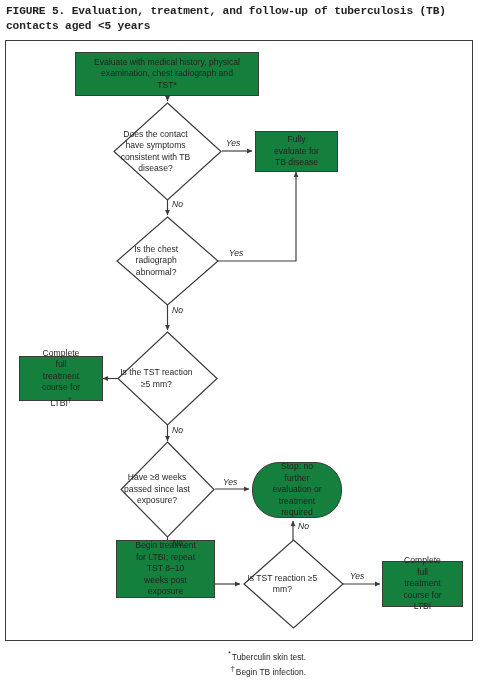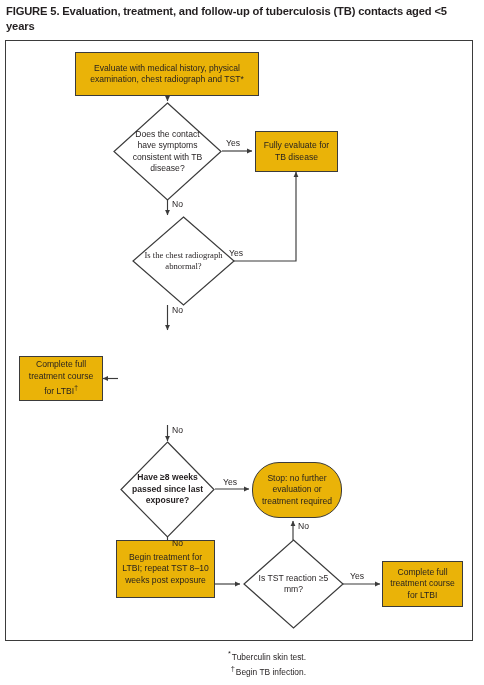--- a/index.html
+++ b/index.html
@@ -26,20 +26,21 @@
   
   .fig-title {
     position: absolute;
     left: 6px;
     top: 4px;
     width: 468px;
     font-size: 11.2px;
     font-weight: bold;
     line-height: 14.6px;
     letter-spacing: -0.15px;
+    font-family: Liberation Mono, monospace;
   }
 
   
   .frame {
     position: absolute;
     left: 5px;
     top: 40px;
     width: 468px;
     height: 601px;
     border: 1.3px solid #3b3b3b;
@@ -53,37 +54,37 @@
     width: 484px;
     height: 685px;
     pointer-events: none;
   }
 
   
   .node-box {
     position: absolute;
     box-sizing: border-box;
     border: 1.2px solid #3b3b3b;
-    background: #eab308;
+    background: #15803d;
     display: flex;
     align-items: center;
     justify-content: center;
     text-align: center;
     font-size: 8.6px;
     line-height: 11.4px;
-    padding: 2px 4px;
+    padding: 2px 18px;
   }
 
   
   .node-diamond {
     position: absolute;
     background: transparent;
     display: flex;
     align-items: center;
-    justify-content: center;
+    justify-content: flex-start;
   }
   .node-diamond .dia-shape {
     position: absolute;
     left: 0; top: 0;
     width: 100%;
     height: 100%;
   }
   .node-diamond .dia-text {
     position: relative;
     z-index: 2;
@@ -93,20 +94,21 @@
     width: 78%;
   }
 
   
   .edge-label {
     position: absolute;
     font-size: 8.6px;
     line-height: 10px;
     color: #231f20;
     white-space: nowrap;
+    font-style: italic;
   }
 
   
   .footnotes {
     position: absolute;
     left: 6px;
     top: 648px;
     width: 300px;
     font-size: 8.4px;
     line-height: 11.6px;
@@ -174,33 +176,39 @@
     <svg class="dia-shape" viewBox="0 0 109 99" preserveAspectRatio="none">
       <polygon points="54.5,1 108,49.5 54.5,98 1,49.5" fill="#ffffff" stroke="#3b3b3b" stroke-width="1.2"></polygon>
     </svg>
     <span class="dia-text">Does the contact have symptoms consistent with TB disease?</span>
   </div>
 
   <div class="node-box" style="left:255px; top:131px; width:83px; height:41px;">
     <span>Fully evaluate for TB disease</span>
   </div>
 
-  <div class="node-diamond" style="left:132px; top:216px; width:103px; height:90px;font-family:Liberation Serif, serif;">
+  <div class="node-diamond" style="left:116px; top:216px; width:103px; height:90px;">
     <svg class="dia-shape" viewBox="0 0 103 90" preserveAspectRatio="none">
       <polygon points="51.5,1 102,45 51.5,89 1,45" fill="#ffffff" stroke="#3b3b3b" stroke-width="1.2"></polygon>
     </svg>
     <span class="dia-text">Is the chest radiograph abnormal?</span>
   </div>
 
+  <div class="node-diamond" style="left:117px; top:331px; width:101px; height:95px;">
+    <svg class="dia-shape" viewBox="0 0 101 95" preserveAspectRatio="none">
+      <polygon points="50.5,1 100,47.5 50.5,94 1,47.5" fill="#ffffff" stroke="#3b3b3b" stroke-width="1.2"></polygon>
+    </svg>
+    <span class="dia-text">Is the TST reaction ≥5 mm?</span>
+  </div>
 
   <div class="node-box" style="left:19px; top:356px; width:84px; height:45px;">
     <span><span>Complete full treatment course for LTBI</span><sup class="inline-dagger">†</sup></span>
   </div>
 
-  <div class="node-diamond" style="left:120px; top:441px; width:95px; height:97px;font-weight:bold;">
+  <div class="node-diamond" style="left:120px; top:441px; width:95px; height:97px;">
     <svg class="dia-shape" viewBox="0 0 95 97" preserveAspectRatio="none">
       <polygon points="47.5,1 94,48.5 47.5,96 1,48.5" fill="#ffffff" stroke="#3b3b3b" stroke-width="1.2"></polygon>
     </svg>
     <span class="dia-text">Have ≥8 weeks passed since last exposure?</span>
   </div>
 
   <div class="node-box" style="left:252px; top:462px; width:90px; height:56px;border-radius:27px;">
     <span>Stop: no further evaluation or treatment required</span>
   </div>
 

